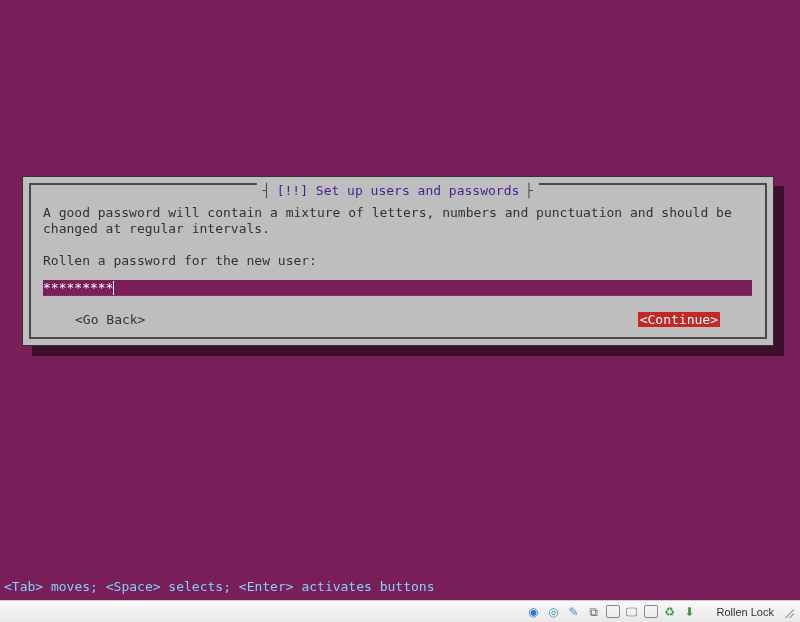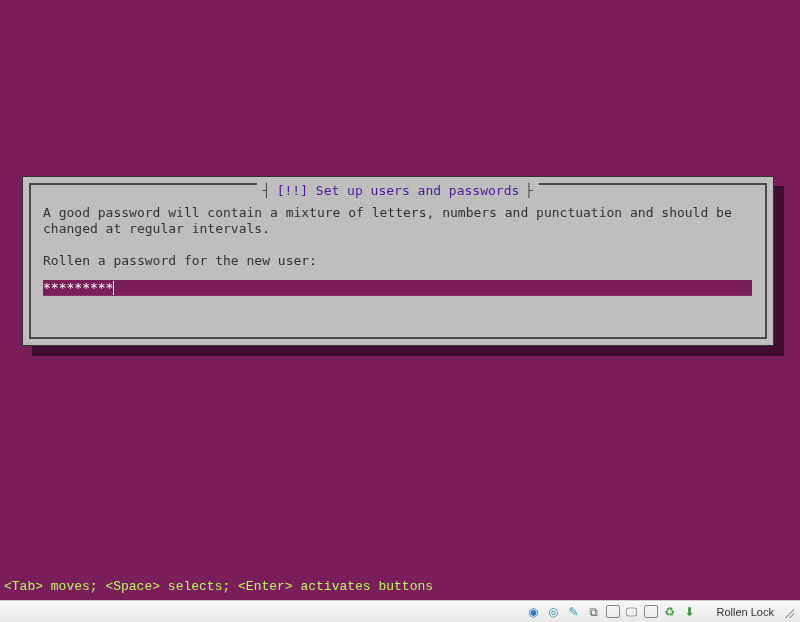--- a/index.html
+++ b/index.html
@@ -117,23 +117,22 @@
     .continue {
       background: #c22828;
       color: #fff;
       white-space: pre;
       padding: 0 2px;
     }
     .hint-bar {
       position: absolute;
       left: 4px;
       bottom: 6px;
-      color: #bef264;
-      white-space: pre;
-      font-family: Liberation Mono, monospace;
+      color: #7dd3fc;
+      white-space: pre;
     }
     .taskbar {
       position: absolute;
       left: 0;
       top: 600px;
       width: 800px;
       height: 22px;
       background: linear-gradient(#f9f9f9, #e8e8e8);
       border-top: 1px solid #ccc;
       display: flex;
@@ -190,20 +189,24 @@
         <span class="dialog-title">[!!] Set up users and passwords</span>
         <span class="title-pipe">├</span>
       </div>
 
       <div class="dialog-body">
         <div class="help-text">A good password will contain a mixture of letters, numbers and punctuation and should be
 changed at regular intervals.</div>
         <div class="prompt">Rollen a password for the new user:</div>
         <div class="input-line"><span class="input-value">*********</span><span class="cursor"></span></div>
 
+        <div class="btn-row">
+          <span class="go-back">&lt;Go Back&gt;</span>
+          <span class="continue">&lt;Continue&gt;</span>
+        </div>
       </div>
     </div>
   </div>
 
   <div class="hint-bar">&lt;Tab&gt; moves; &lt;Space&gt; selects; &lt;Enter&gt; activates buttons</div>
 </div>
 
 <div class="taskbar">
   <span class="tray-icon t-blue">◉</span>
   <span class="tray-icon t-teal">◎</span>

